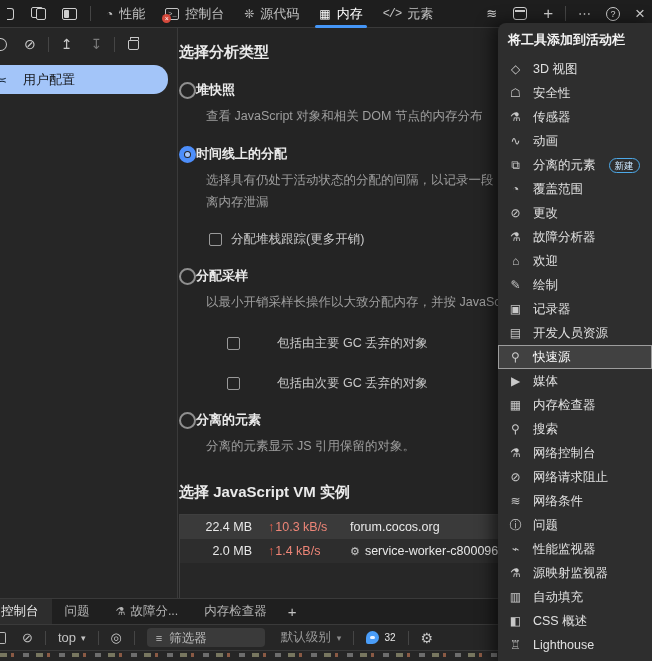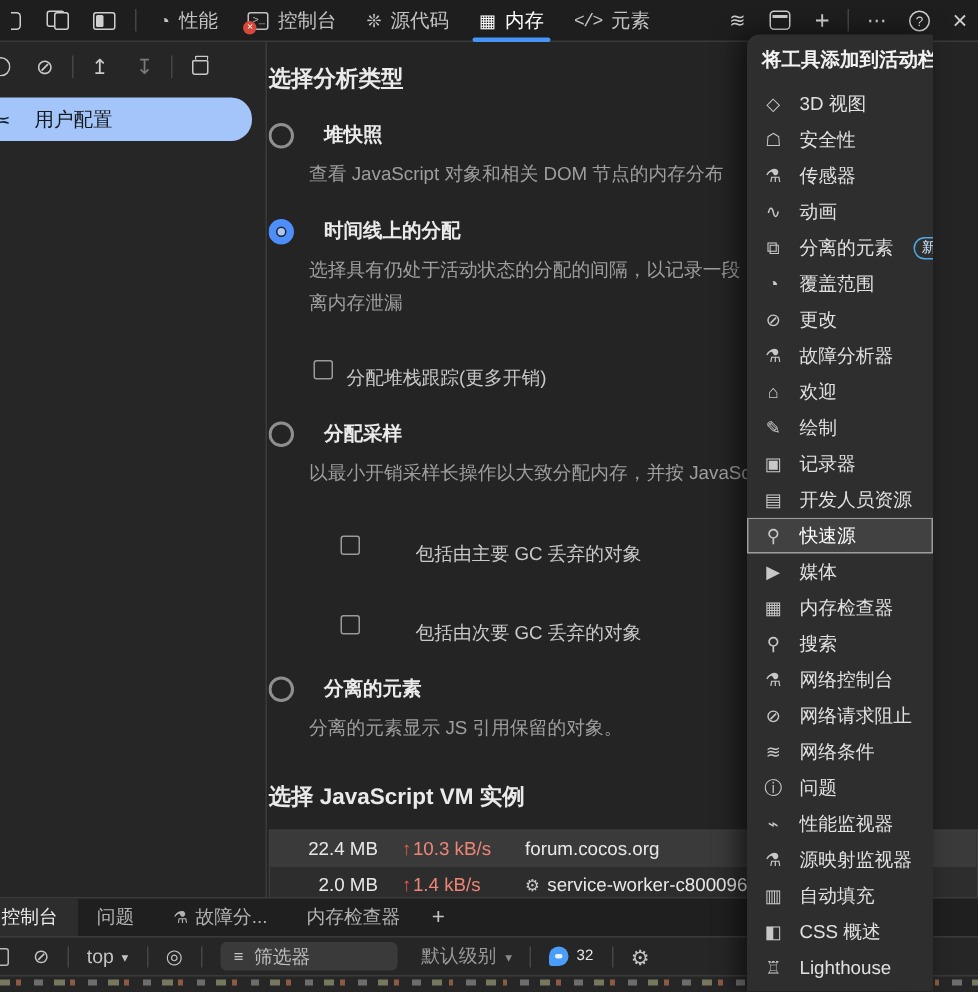--- a/index.html
+++ b/index.html
@@ -67,34 +67,34 @@
   .profile-pill { position:relative; margin-top:5px; width:168px; height:29px;
     background:#a3c5f9; border-radius:0 14px 14px 0; display:flex; align-items:center;
     color:#16181c; font-size:13px; cursor:pointer; }
   .pill-icon { margin-left:-3px; width:16px; color:#123; font-size:12px; letter-spacing:-1px; }
   .pill-label { margin-left:10px; font-weight:400; }
 
   
   .main { position:absolute; left:179px; top:28px; right:0; height:570px;
     background:#242424; padding-left:0; overflow:hidden; }
   .h1 { font-size:15px; font-weight:bold; color:#eaeaea; padding-top:15px; }
-  .ptype-row { display:flex; align-items:center; gap:20px; margin-top:19px; cursor:pointer; }
+  .ptype-row { display:flex; align-items:center; gap:0; margin-top:19px; cursor:pointer; }
   .radio { width:17px; height:17px; border-radius:50%; border:2px solid #8f8f8f;
     flex:0 0 auto; }
   .radio.sel { border:5px solid #4d8efa; position:relative; }
   .radio.sel::after { content:""; position:absolute; left:50%; top:50%; width:5px; height:5px;
     margin:-2.5px 0 0 -2.5px; border-radius:50%; background:#a8c7fa; }
   .ptype-label { font-size:13px; font-weight:bold; color:#eaeaea; }
   .ptype-desc { margin:7px 0 0 27px; color:#9e9e9e; font-size:12.5px; line-height:1.6;
     white-space:nowrap; overflow:hidden; }
   .cb-row { display:flex; align-items:center; gap:9px; margin:19px 0 0 30px; cursor:pointer; }
   .cb-row.gc { margin-left:48px; margin-top:23px;gap:37px; }
   .checkbox { width:13px; height:13px; border:1.5px solid #9a9a9a; border-radius:2px;
     flex:0 0 auto; }
-  .cb-label { font-size:12.5px; color:#c9c9c9;margin-top:13px; }
+  .cb-label { font-size:12.5px; color:#c9c9c9; }
   .h2 { font-size:15px; font-weight:bold; color:#eaeaea; margin-top:27px; }
   .vm-list { margin-top:12px; height:143px; background:#272727; border:1px solid #3f3f3f;
     overflow:hidden; }
   .vm-row { display:flex; align-items:center; height:24px; font-size:12.5px; cursor:pointer; }
   .vm-row.r0 { background:#3a3a3a; }
   .vm-row.r1 { background:#2d2d2d; }
   .vm-size { width:72px; text-align:right; color:#e8e8e8; flex:0 0 auto; }
   .vm-rate { width:86px; padding-left:16px; color:#ed8577; flex:0 0 auto; white-space:nowrap; }
   .vm-arrow { color:#ea5c49; margin-right:1px; }
   .vm-name { padding-left:12px; color:#e8e8e8; white-space:nowrap; overflow:hidden; }
@@ -137,21 +137,21 @@
   .gear-btn { color:#c3c3c3; font-size:14px; padding:0 8px; cursor:pointer; }
 
   
   .sliver { position:absolute; left:0; top:650px; width:652px; height:11px; background:#262626;
     border-top:1px solid #3a3a3a; overflow:hidden; }
   .sliver-frag { margin-top:2px; height:4px;
     background:repeating-linear-gradient(90deg,#77765f 0 7px,transparent 7px 11px,
       #8a5a44 11px 14px,transparent 14px 23px,#6d6d6d 23px 29px,transparent 29px 36px); }
 
   
-  .menu { position:absolute; left:498px; top:23px; width:124px; bottom:0; background:#2e2e2e;
+  .menu { position:absolute; left:498px; top:23px; width:154px; bottom:0; background:#2e2e2e;
     border-radius:8px 0 0 0; box-shadow:-6px 0 16px rgba(0,0,0,.55); z-index:50;
     overflow:hidden; }
   .menu-title { height:34px; display:flex; align-items:center; padding-left:10px;
     font-size:13px; font-weight:bold; color:#f2f2f2; white-space:nowrap; }
   .menu-item { height:24px; display:flex; align-items:center; padding-left:10px; gap:10px;
     cursor:pointer; white-space:nowrap; }
   .menu-item.highlight { background:#414141; box-shadow:inset 0 0 0 1px #9d9d9d; }
   .mi-icon { width:15px; text-align:center; color:#c8c8c8; font-size:12px; flex:0 0 auto; }
   .mi-label { color:#e0e0e0; font-size:12.5px; }
   .menu-item.highlight .mi-label { color:#ffffff; }

